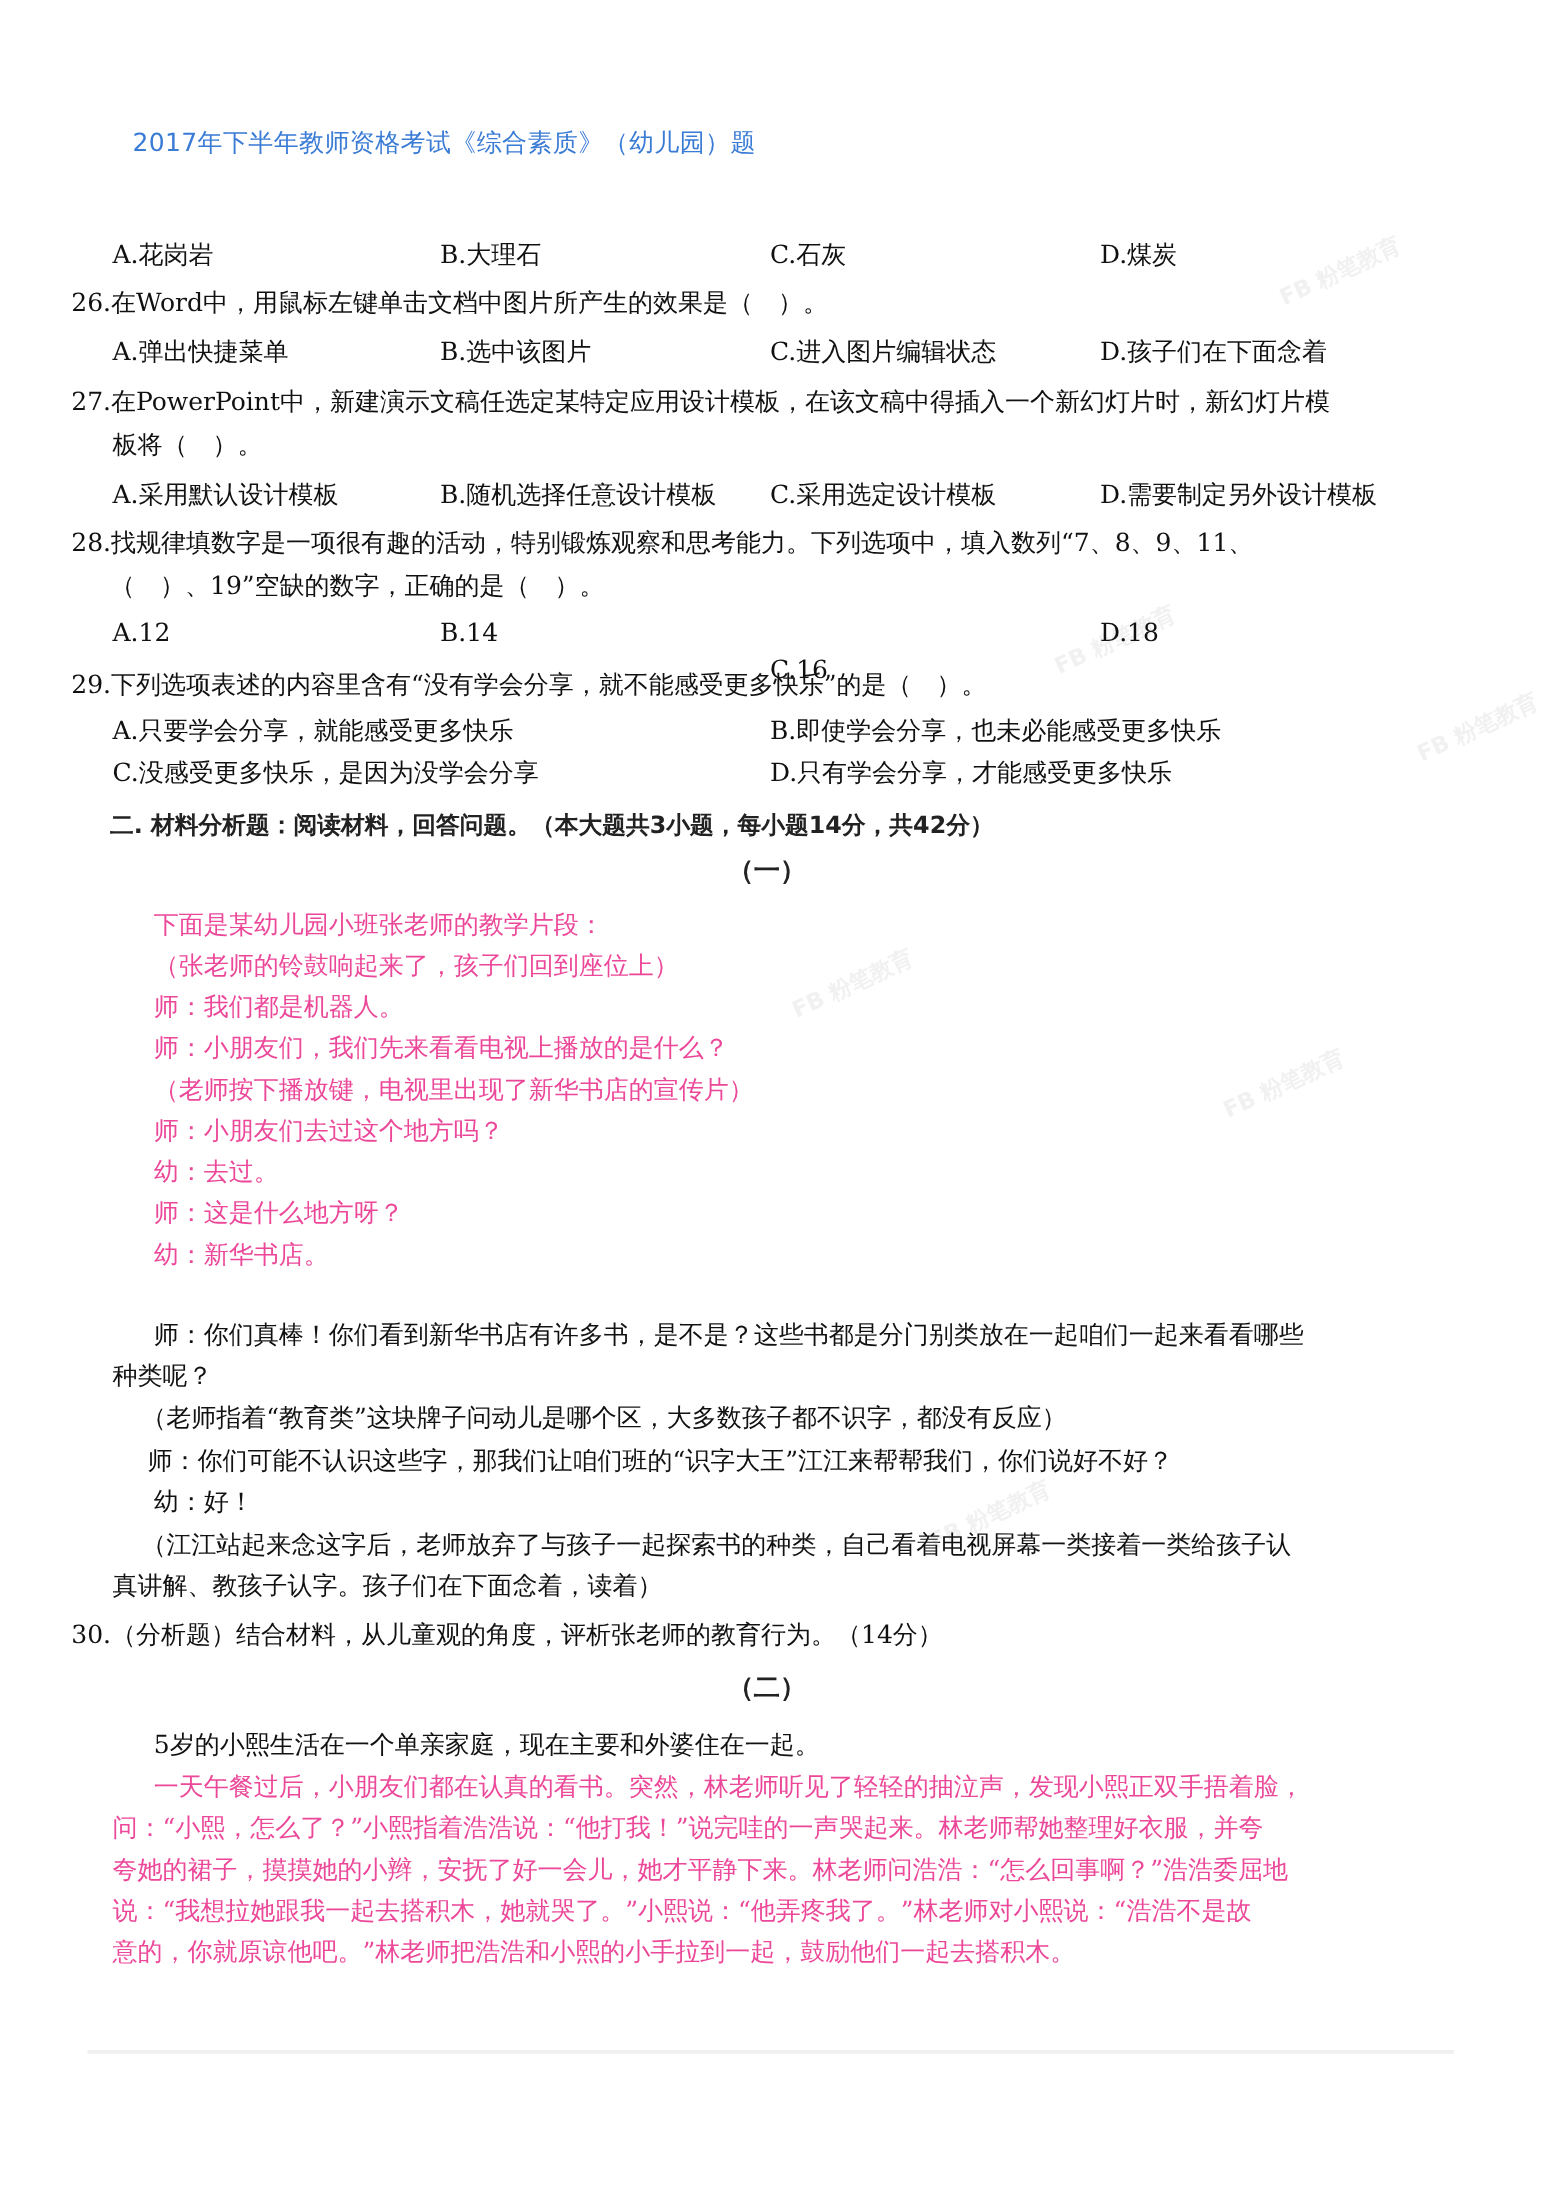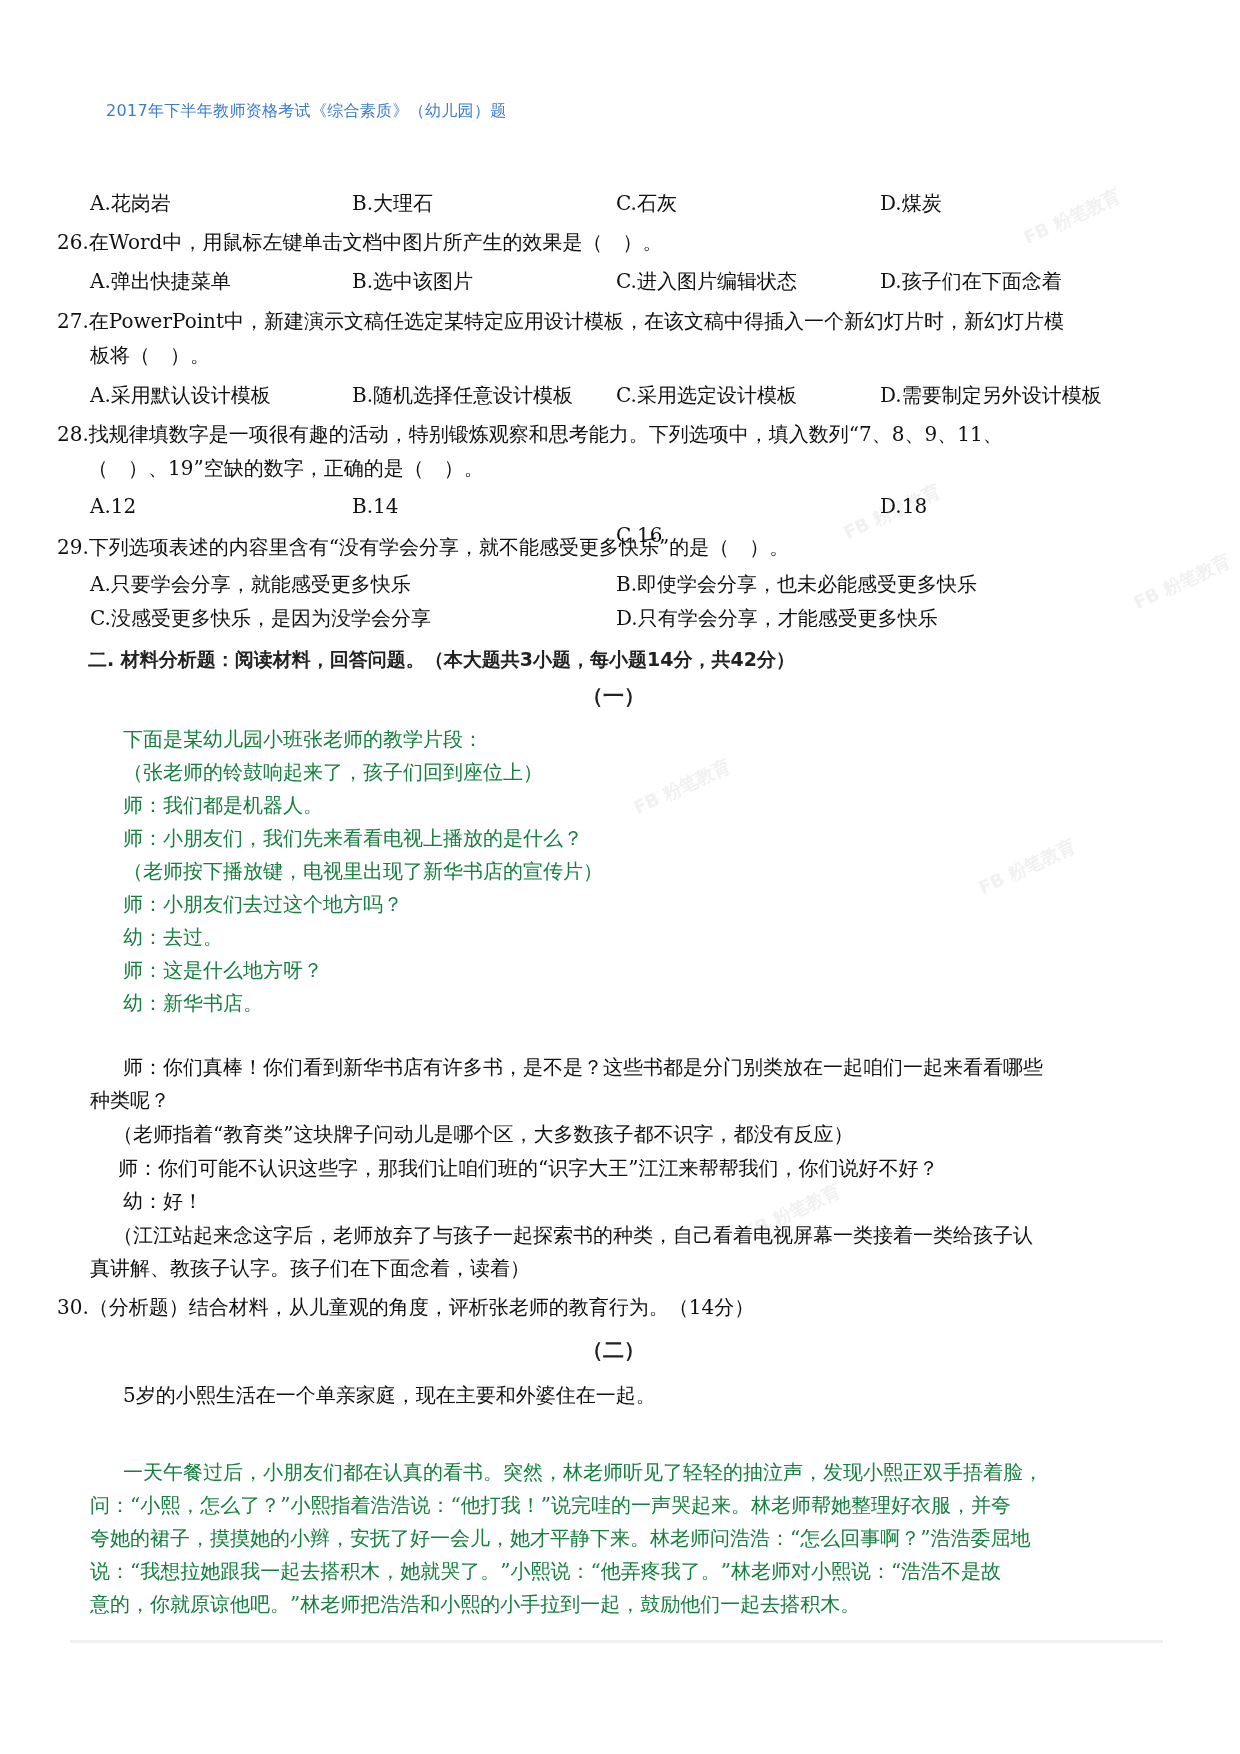--- a/index.html
+++ b/index.html
@@ -1,36 +1,36 @@
 <!DOCTYPE html>
 <html><head>
   <meta charset="utf-8">
   <style>
     html, body { margin: 0; padding: 0; background: #ffffff; }
     body { width: 1240px; height: 1754px; position: relative; overflow: hidden; }
     .page { position: absolute; left: 0; top: 0; width: 1240px; height: 1754px; background: #ffffff; }
     .header-title {
       position: absolute; left: 106px; top: 101px;
-      font-family: "DejaVu Sans", sans-serif; font-size: 16px; color: #3a7bd5;
+      font-family: "DejaVu Sans", sans-serif; font-size: 20px; color: #3a7bd5;
       letter-spacing: 0.3px; white-space: nowrap;
     }
     .serif { font-family: "DejaVu Serif", "Liberation Serif", serif; color: #111; font-size: 20px; }
     .line { position: absolute; white-space: nowrap; }
     .opt { position: absolute; white-space: nowrap; }
     .section-title {
       position: absolute; left: 88px; top: 647px;
       font-family: "DejaVu Sans", sans-serif; font-weight: bold; font-size: 19px; color: #222;
       white-space: nowrap;
     }
     .sub-title {
       position: absolute; font-family: "DejaVu Sans", sans-serif; font-weight: bold;
       font-size: 21px; color: #222; white-space: nowrap;
     }
     .para {
-      position: absolute; font-family: "DejaVu Serif", "Liberation Serif", serif; color: #15803d;
+      position: absolute; font-family: "DejaVu Serif", "Liberation Serif", serif; color: #ec4899;
       font-size: 20px; line-height: 33px;
     }
     .footer-rule {
       position: absolute; left: 70px; top: 1640px; width: 1093px; height: 3px; background: #f0f0f0;
     }
     .watermark {
       position: absolute; font-family: "DejaVu Sans", sans-serif; font-size: 18px; font-weight: bold;
       color: rgba(200,200,200,0.25); transform: rotate(-25deg); white-space: nowrap;
     }
   </style>
@@ -101,21 +101,21 @@
   <div class="serif line" style="left:123px;top:1188px;">幼：好！</div>
   <div class="serif line" style="left:113px;top:1222px;">（江江站起来念这字后，老师放弃了与孩子一起探索书的种类，自己看着电视屏幕一类接着一类给孩子认</div>
   <div class="serif line" style="left:90px;top:1255px;">真讲解、教孩子认字。孩子们在下面念着，读着）</div>
 
   <div class="serif line" style="left:57px;top:1294px;">30.（分析题）结合材料，从儿童观的角度，评析张老师的教育行为。（14分）</div>
 
   <div class="sub-title" style="left:582px;top:1336px;">（二）</div>
 
   <div class="serif line" style="left:123px;top:1382px;">5岁的小熙生活在一个单亲家庭，现在主要和外婆住在一起。</div>
 
-  <div class="para" style="left:90px;top:1413px;width:1080px;margin-top:43px;">
+  <div class="para" style="left:90px;top:1413px;width:1080px;">
     <div style="padding-left:33px;">一天午餐过后，小朋友们都在认真的看书。突然，林老师听见了轻轻的抽泣声，发现小熙正双手捂着脸，</div>
     <div>问：“小熙，怎么了？”小熙指着浩浩说：“他打我！”说完哇的一声哭起来。林老师帮她整理好衣服，并夸</div>
     <div>夸她的裙子，摸摸她的小辫，安抚了好一会儿，她才平静下来。林老师问浩浩：“怎么回事啊？”浩浩委屈地</div>
     <div>说：“我想拉她跟我一起去搭积木，她就哭了。”小熙说：“他弄疼我了。”林老师对小熙说：“浩浩不是故</div>
     <div>意的，你就原谅他吧。”林老师把浩浩和小熙的小手拉到一起，鼓励他们一起去搭积木。</div>
   </div>
 
   <div class="footer-rule"></div>
 </div>
 

